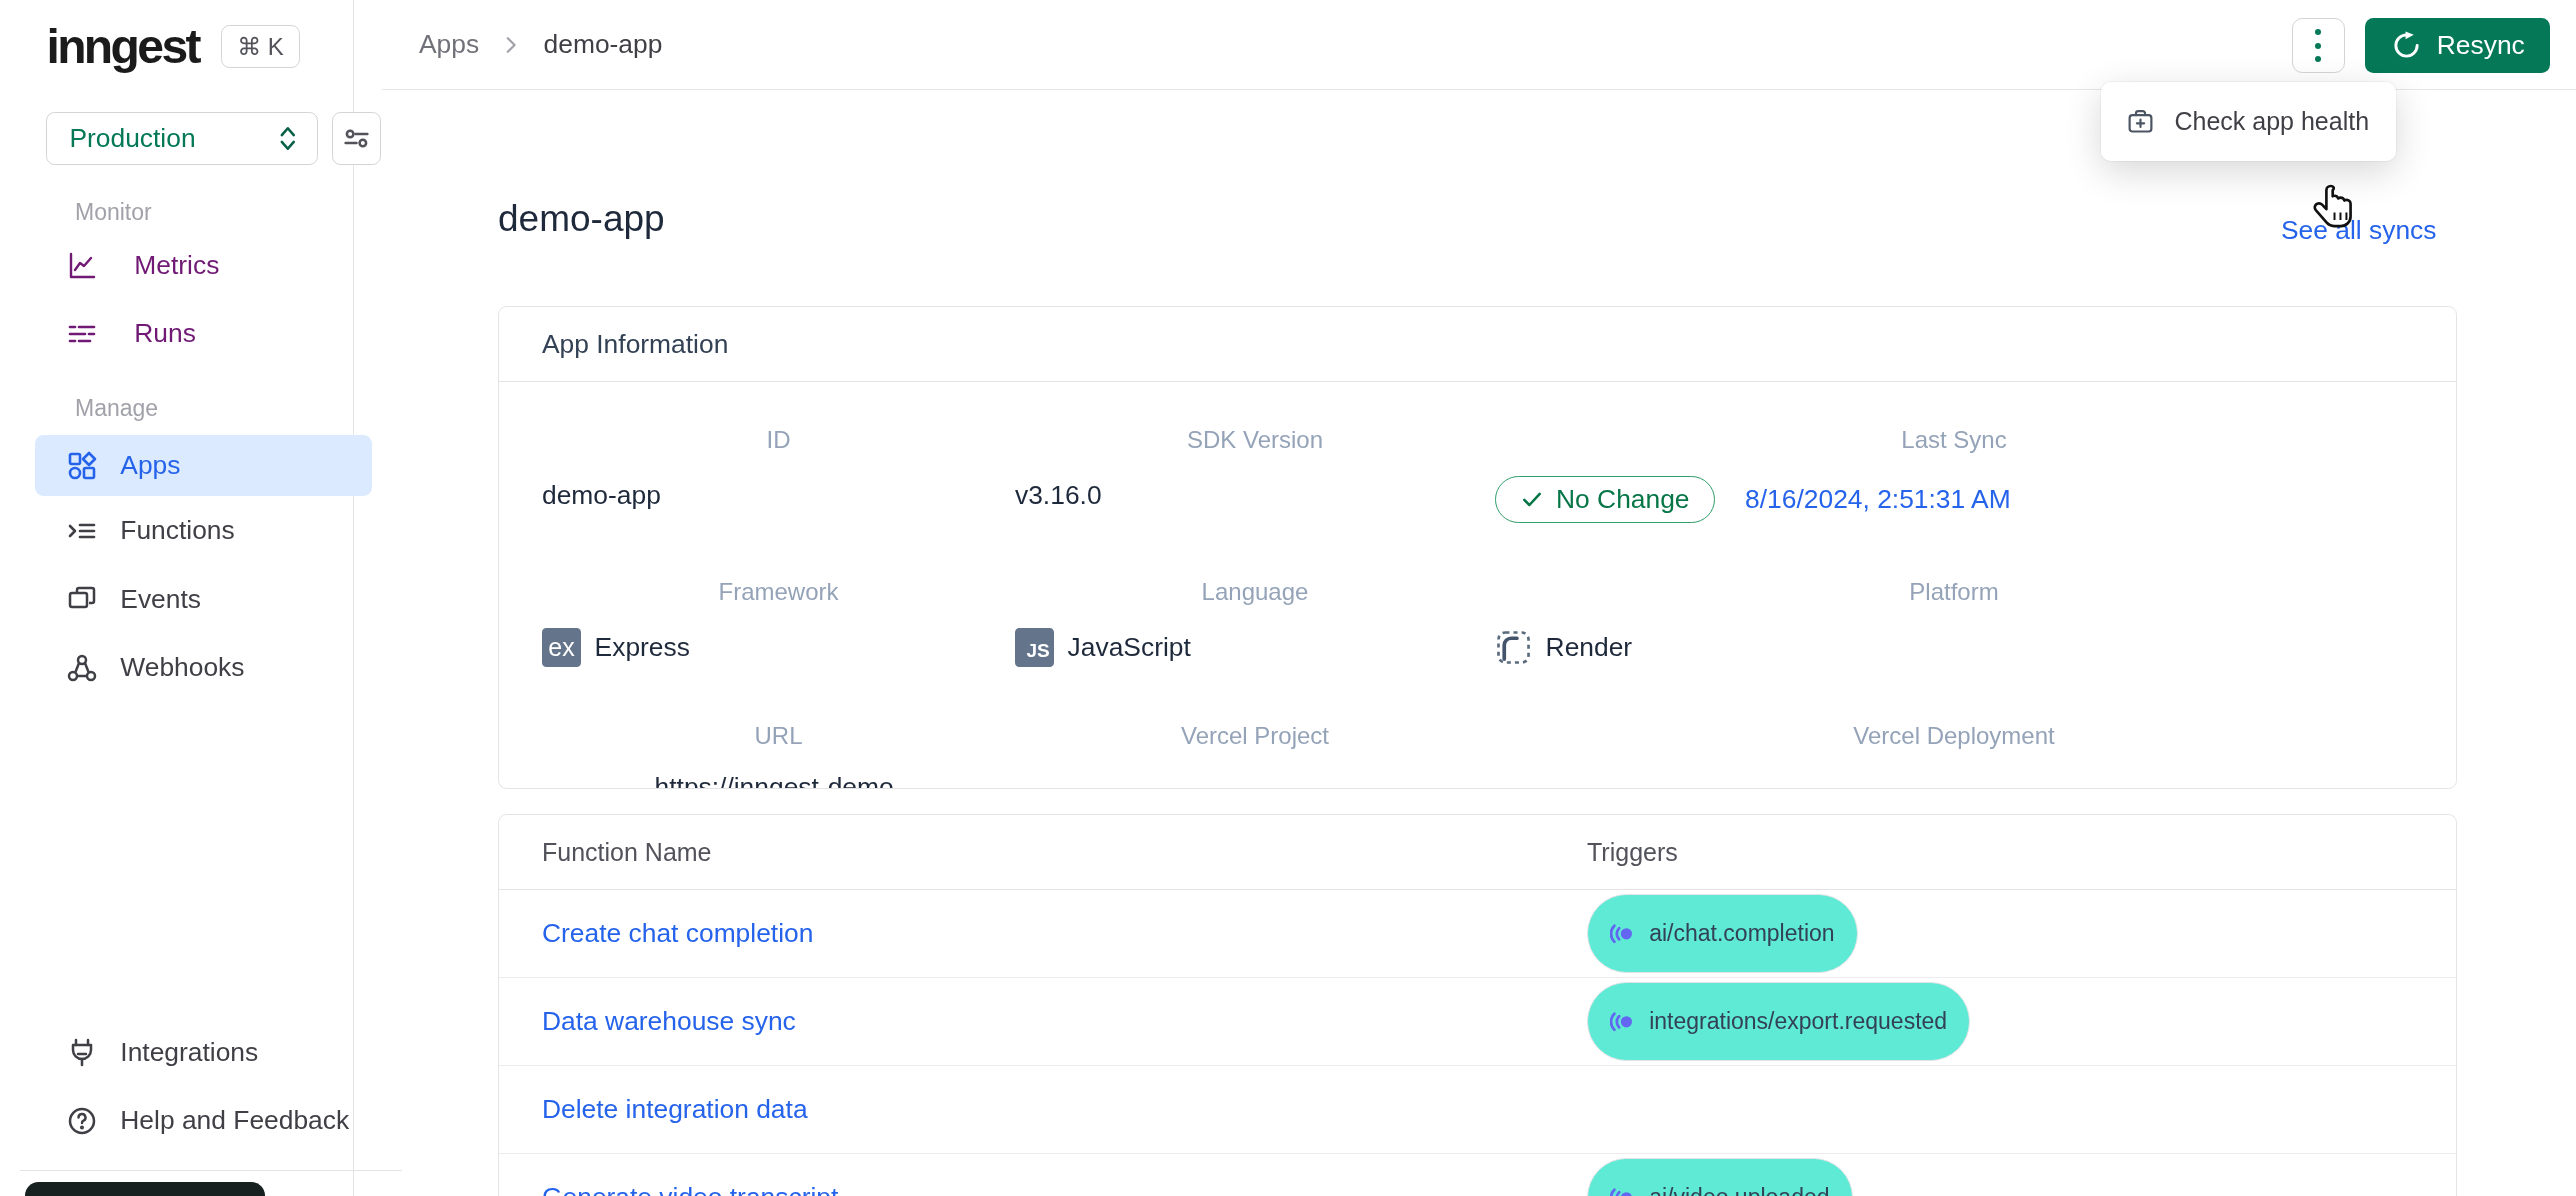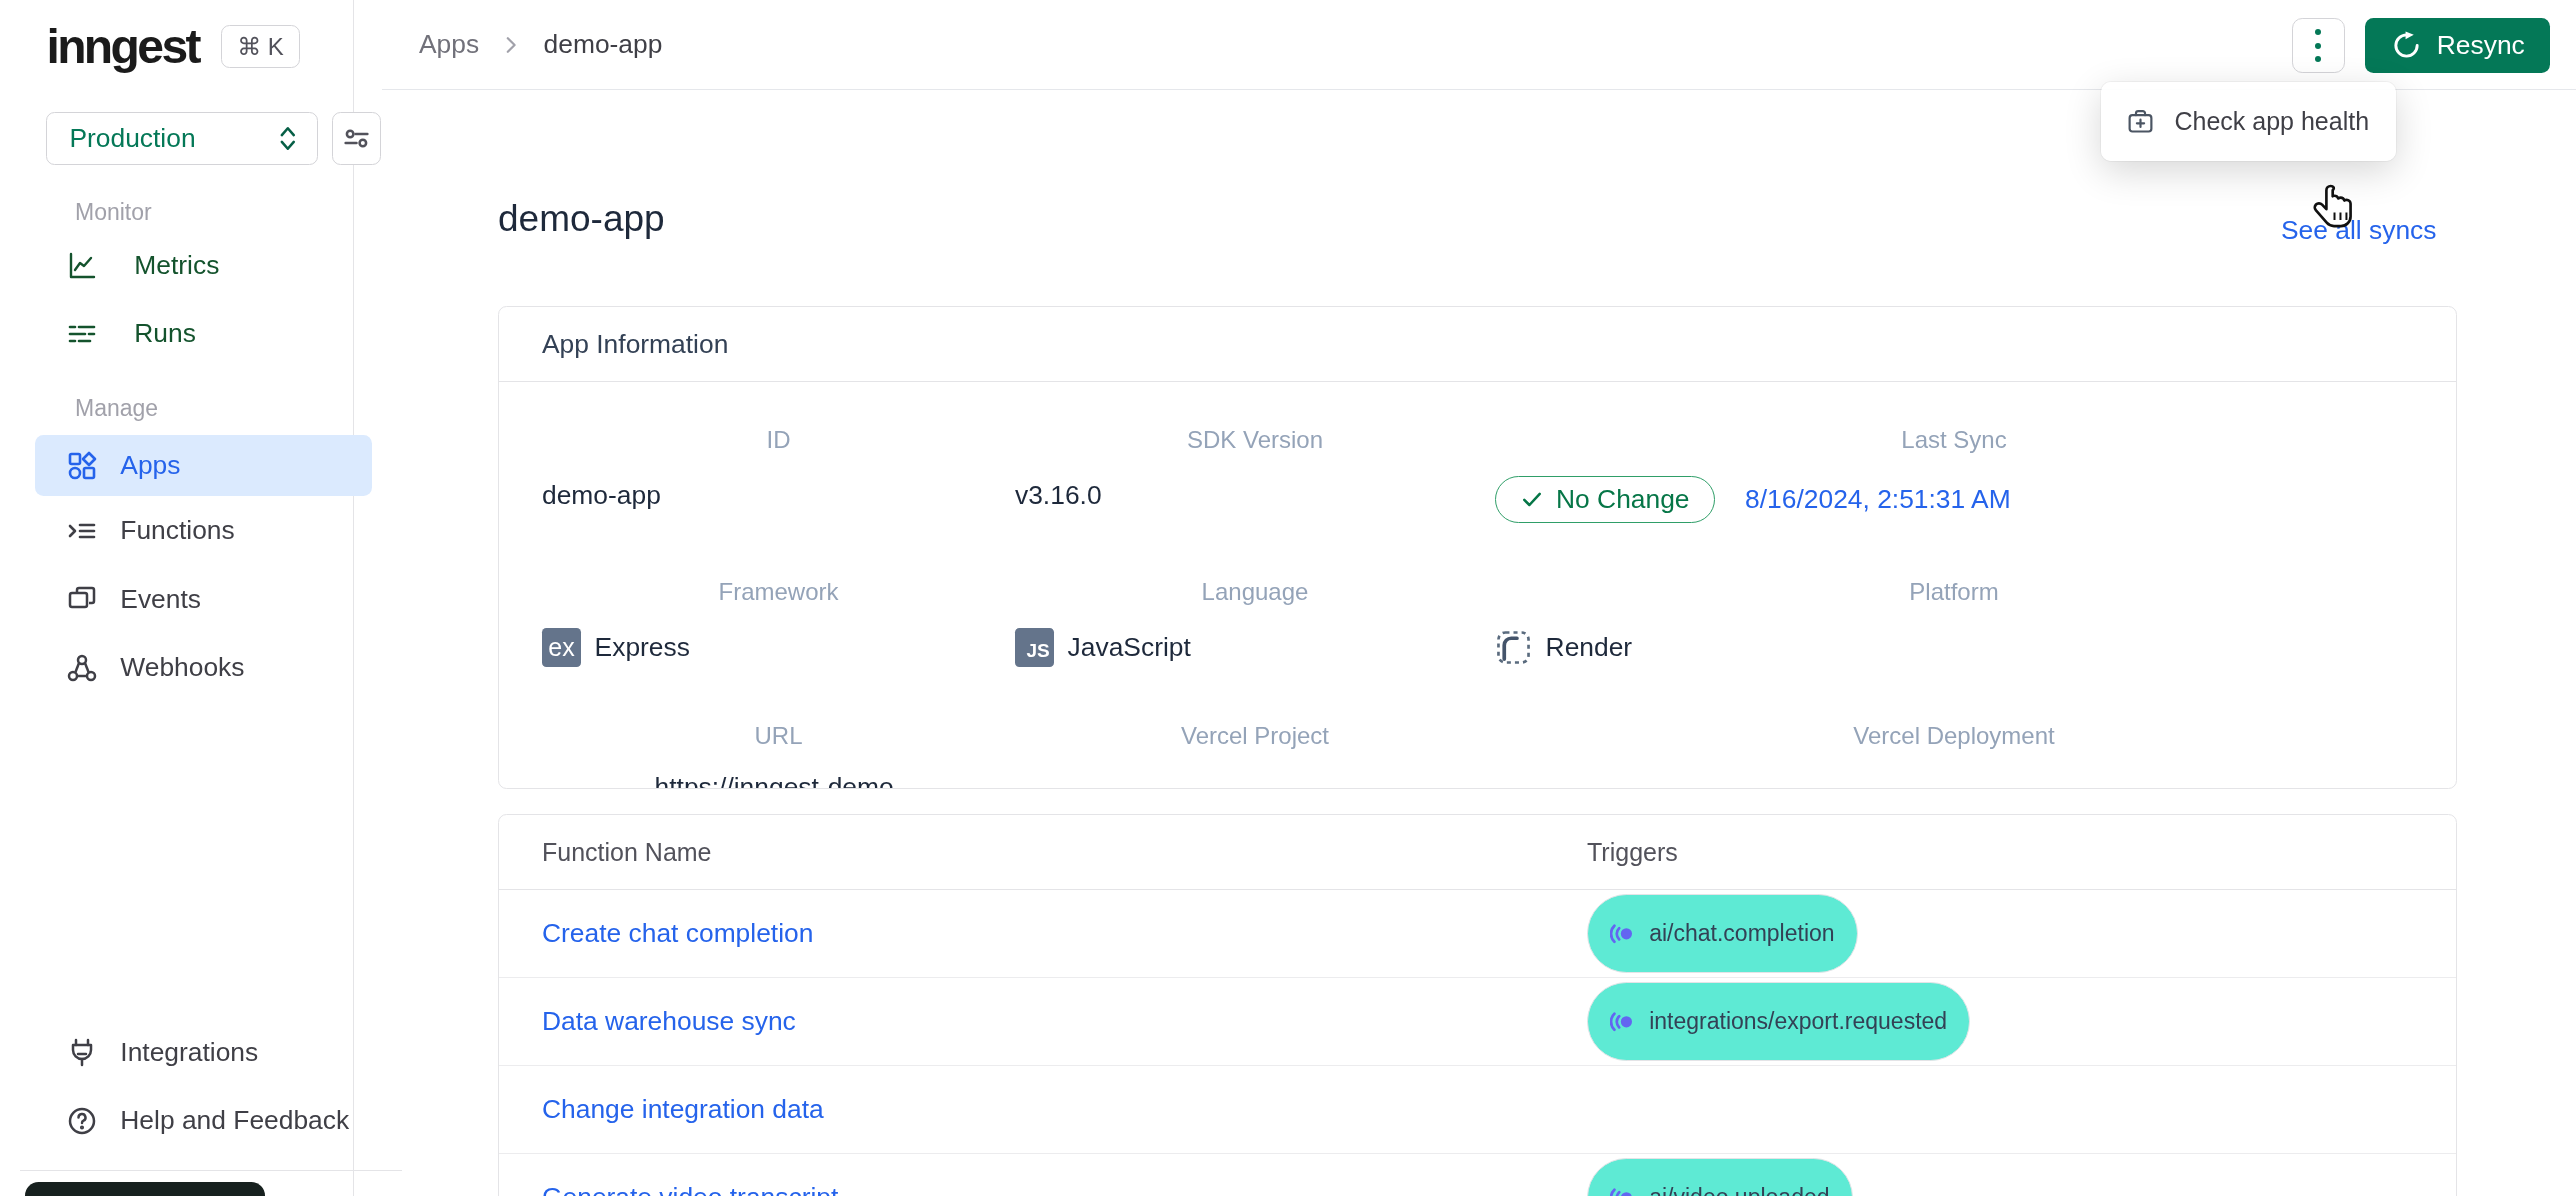--- a/index.html
+++ b/index.html
@@ -34,21 +34,21 @@
   }
   .section-label {
     position:absolute; left:55px; font-size:23px; color:#a1a1aa; font-weight:500;
   }
   .sb-item {
     position:absolute; left:15.3px; width:337px; height:61px;
     display:flex; align-items:center; gap:22px; padding-left:31px;
     border-radius:8.5px; font-size:26.4px; color:#3f3f46; cursor:pointer;
   }
   .sb-item .sb-ic { width:32px; height:32px; flex:0 0 auto; }
-  .sb-item.disabled { color:#14532d;gap:36px; }
+  .sb-item.disabled { color:#701a75;gap:36px; }
   .sb-item.active { background:#dbeafe; color:#2563eb; font-weight:500; }
   .sb-divider { position:absolute; left:0; top:1170px; width:382px; border-top:1.7px solid #e4e4e7; }
   .profile-bar {
     position:absolute; left:5.1px; top:1182px; width:240px; height:24px;
     background:#17211f; border-radius:13.6px 13.6px 0 0;
   }
 
   
   .topbar {
     position:absolute; left:382px; top:0; right:0; height:90px;
@@ -405,21 +405,21 @@
         <svg width="25.6" height="25.6" viewBox="0 0 32 32">
           <circle cx="20.5" cy="16" r="7" fill="#6366f1"></circle>
           <path d="M11.5 9 a9.5 9.5 0 0 0 0 14" stroke="#6366f1" stroke-width="3.4" fill="none" stroke-linecap="round"></path>
           <path d="M5.5 6 a14 14 0 0 0 0 20" stroke="#6366f1" stroke-width="3.4" fill="none" stroke-linecap="round"></path>
         </svg>
         <span>integrations/export.requested</span>
       </span>
     </div>
 
     <div class="tbl-row">
-      <a class="fn-link">Change integration data</a>
+      <a class="fn-link">Delete integration data</a>
     </div>
 
     <div class="tbl-row">
       <a class="fn-link">Generate video transcript</a>
       <span class="trigger-pill">
         <svg width="25.6" height="25.6" viewBox="0 0 32 32">
           <circle cx="20.5" cy="16" r="7" fill="#6366f1"></circle>
           <path d="M11.5 9 a9.5 9.5 0 0 0 0 14" stroke="#6366f1" stroke-width="3.4" fill="none" stroke-linecap="round"></path>
           <path d="M5.5 6 a14 14 0 0 0 0 20" stroke="#6366f1" stroke-width="3.4" fill="none" stroke-linecap="round"></path>
         </svg>

